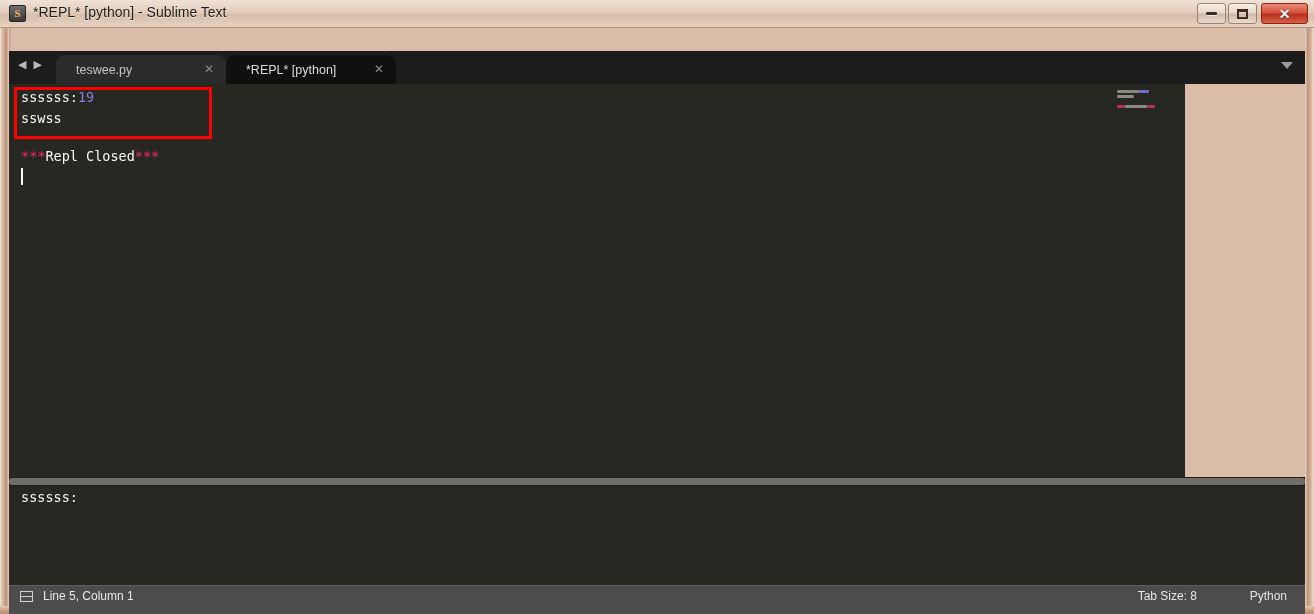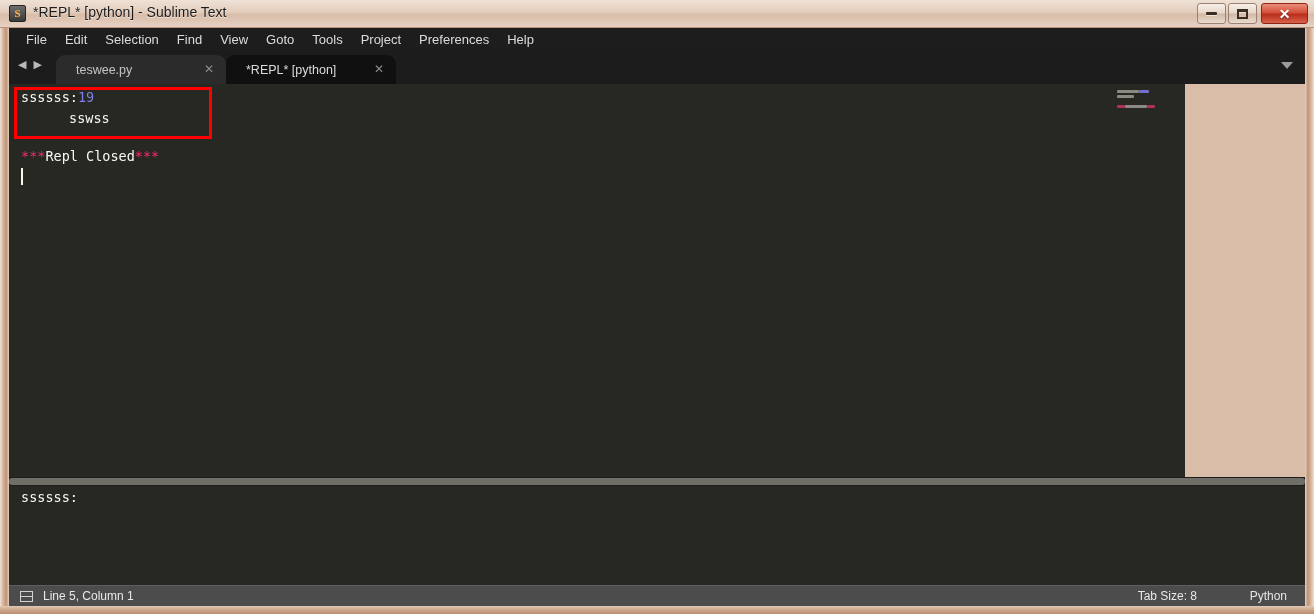--- a/index.html
+++ b/index.html
@@ -118,21 +118,21 @@
   #editor {
     position: absolute; left: 9px; top: 84px; width: 1176px; height: 393px;
     background: #272822; overflow: hidden;
   }
   .code-line {
     position: absolute; left: 12px;
     font-family: "DejaVu Sans Mono", monospace;
     font-size: 13.5px; color: #f8f8f2; white-space: pre; line-height: 1;
   }
   #line-1 { top: 7px; }
-  #line-2 { top: 28px; margin-left: 48px; }
+  #line-2 { top: 28px; }
   #line-3 { top: 66px; }
   .tok-num { color: #7f7fe8; }
   .tok-star { color: #f92672; }
   #caret {
     position: absolute; left: 12px; top: 84px;
     width: 2px; height: 17px; background: #f8f8f0;
   }
   
   #minimap {
     position: absolute; right: 16px; top: 0; width: 78px; height: 393px;
@@ -166,21 +166,21 @@
     background: #272822;
   }
   #panel-text {
     position: absolute; left: 12px; top: 5px;
     font-family: "DejaVu Sans Mono", monospace;
     font-size: 13.5px; color: #f8f8f2; white-space: pre; line-height: 1;
   }
 
   
   #statusbar {
-    position: absolute; left: 9px; top: 585px; width: 1296px; height: 21px;
+    position: absolute; left: 9px; top: 585px; width: 1296px; height: 30px;
     background: #4c4c4c;
     border-top: 1px solid #5e5e5e;
   }
   #status-panel-icon {
     position: absolute; left: 11px; top: 5px; width: 13px; height: 11px;
     border: 1px solid #d2d2d2;
   }
   #status-panel-icon::after {
     content: ""; position: absolute; left: 0; top: 4px;
     width: 11px; height: 1px; background: #d2d2d2;
@@ -222,32 +222,20 @@
       <span class="min-bar"></span>
     </div>
     <div class="winbtn" id="btn-max">
       <span class="max-box"></span>
     </div>
     <div class="winbtn" id="btn-close">
       <span class="winglyph">✕</span>
     </div>
   </div>
 
-  <div id="menubar">
-    <div class="menu-item">File</div>
-    <div class="menu-item">Edit</div>
-    <div class="menu-item">Selection</div>
-    <div class="menu-item">Find</div>
-    <div class="menu-item">View</div>
-    <div class="menu-item">Goto</div>
-    <div class="menu-item">Tools</div>
-    <div class="menu-item">Project</div>
-    <div class="menu-item">Preferences</div>
-    <div class="menu-item">Help</div>
-  </div>
 
   <div id="tabbar">
     <div id="tab-nav">
       <span class="nav-arrow">◀</span>
       <span class="nav-arrow">▶</span>
     </div>
 
     <div class="tab" id="tab-0">
       <span class="tab-label">teswee.py</span>
       <span class="tab-close">✕</span>

